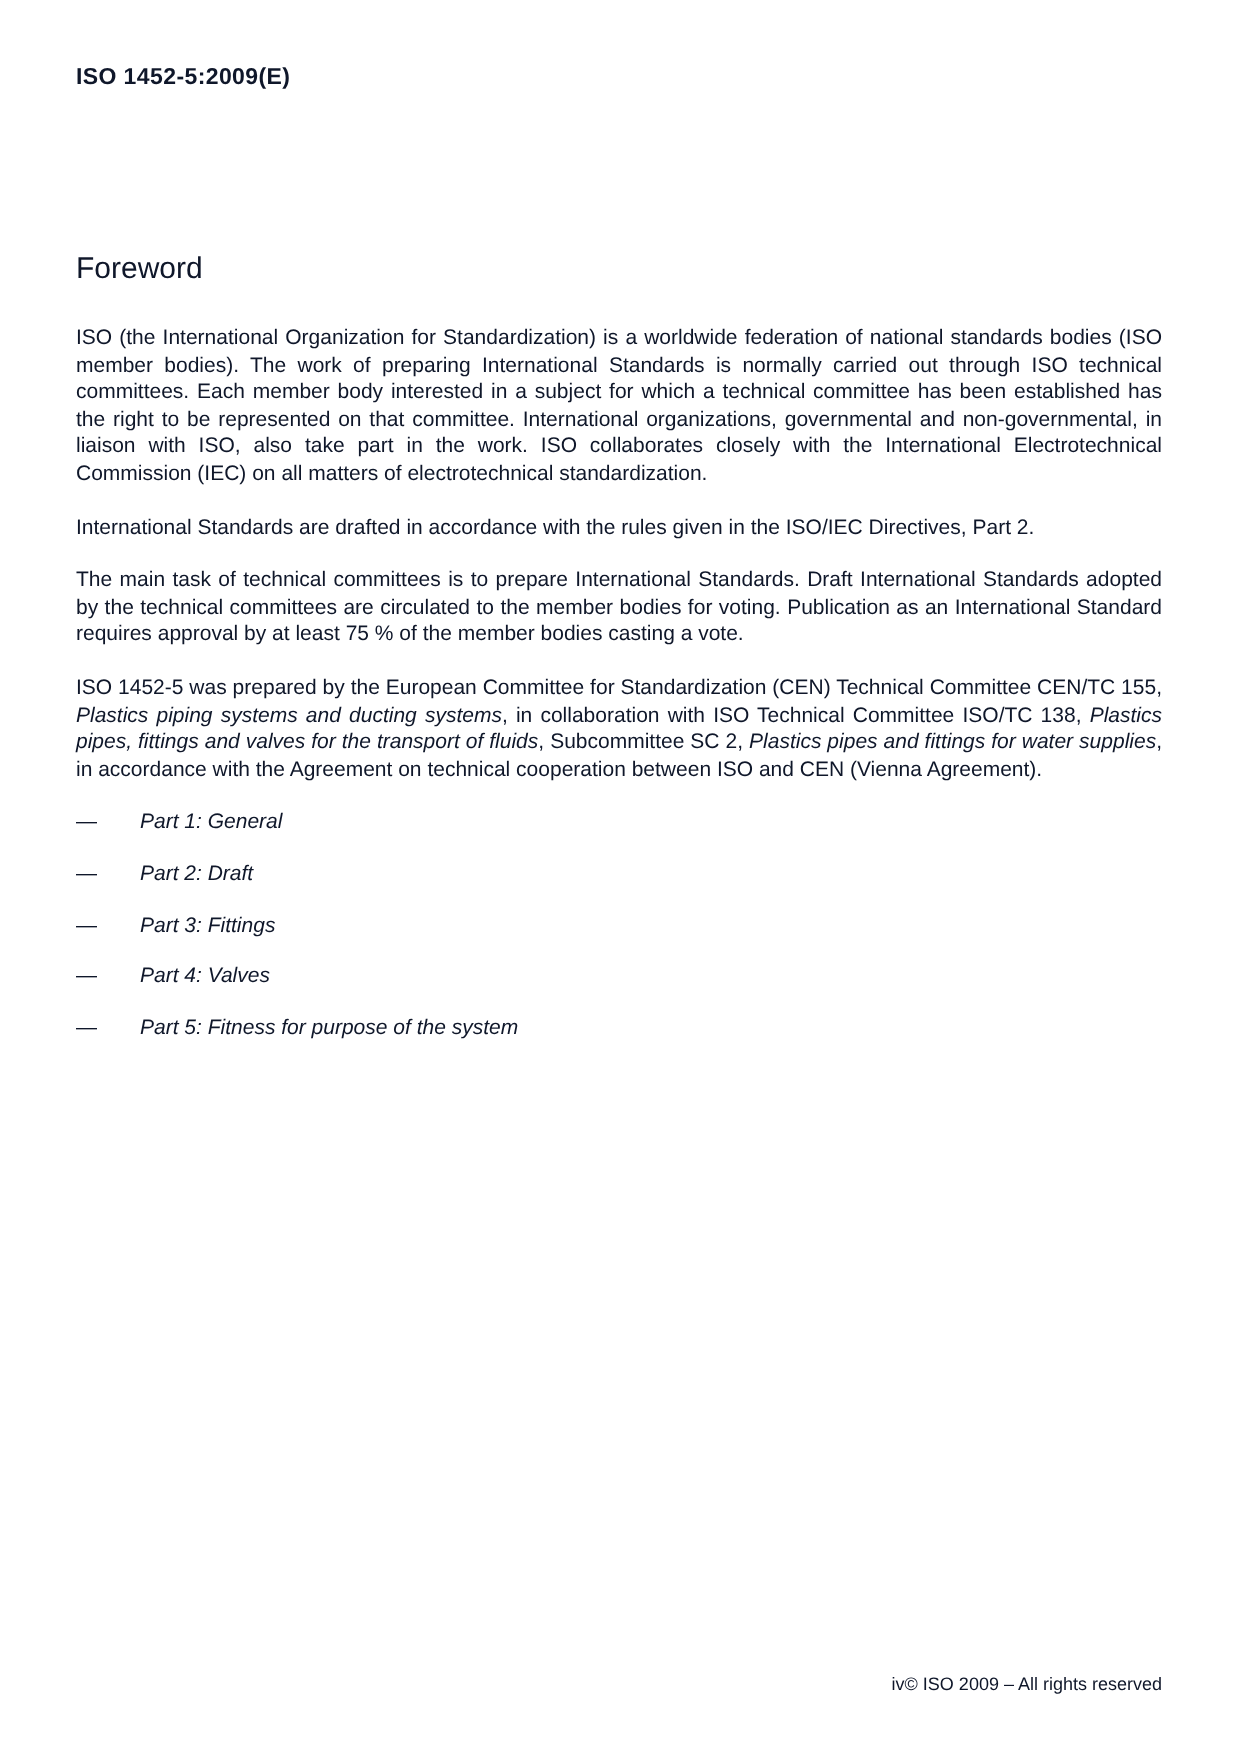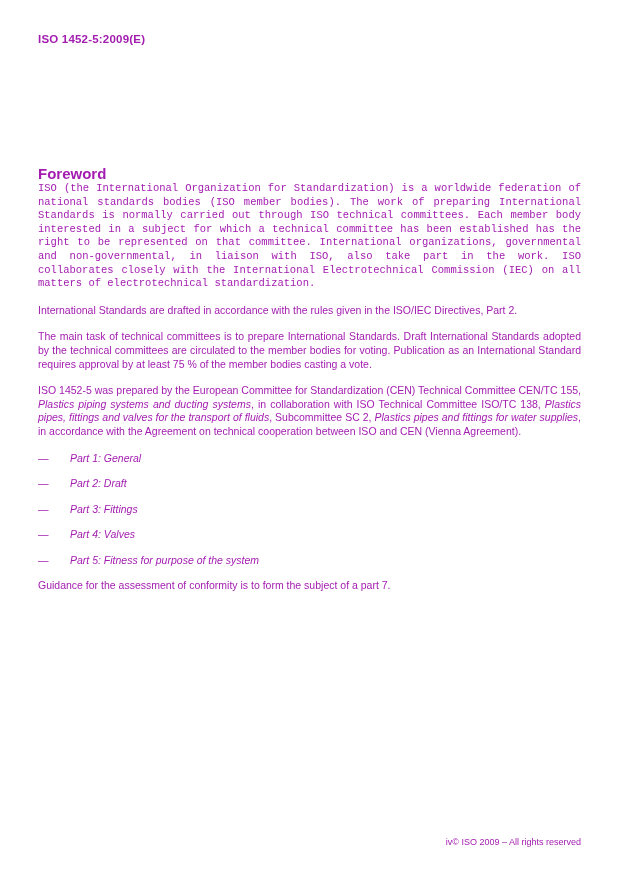--- a/index.html
+++ b/index.html
@@ -6,48 +6,48 @@
     margin: 0;
     padding: 0;
     background: #ffffff;
   }
   .page {
     position: relative;
     width: 619px;
     height: 877px;
     background: #ffffff;
     font-family: "Liberation Sans", sans-serif;
-    color: #a21caf;
+    color: #0f172a;
     overflow: hidden;
     box-sizing: border-box;
   }
   .content {
     position: absolute;
     left: 38px;
     top: 33px;
     width: 543px;
   }
   .doc-header {
     font-size: 11.5px;
     font-weight: bold;
     letter-spacing: 0.2px;
   }
   .foreword-heading {
-    margin: 120px 0 0 0;
+    margin: 81px 0 0 0;
     font-size: 15px;
-    font-weight: bold;
+    font-weight: normal;
   }
   .body-text {
     font-size: 10.5px;
     line-height: 13.6px;
     text-align: justify;
     margin: 0 0 13px 0;
   }
   .first-para {
-    font-family: Liberation Mono, monospace;
+    margin-top: 20px;
   }
   .italic {
     font-style: italic;
     font-weight: normal;
     margin-top: 44px;
   }
   .parts-list {
     margin: 0 0 10px 0;
   }
   .part-item {
@@ -112,21 +112,20 @@
       <div class="part-item">
         <span class="part-dash">—</span>
         <span class="part-label">Part 4: Valves</span>
       </div>
       <div class="part-item">
         <span class="part-dash">—</span>
         <span class="part-label">Part 5: Fitness for purpose of the system</span>
       </div>
     </div>
 
-    <p class="body-text">Guidance for the assessment of conformity is to form the subject of a part 7.</p>
 
   </div>
 
   <div class="page-footer">
     <span>iv</span>
     <span>© ISO 2009 – All rights reserved</span>
   </div>
 </div>
 
 </body></html>

